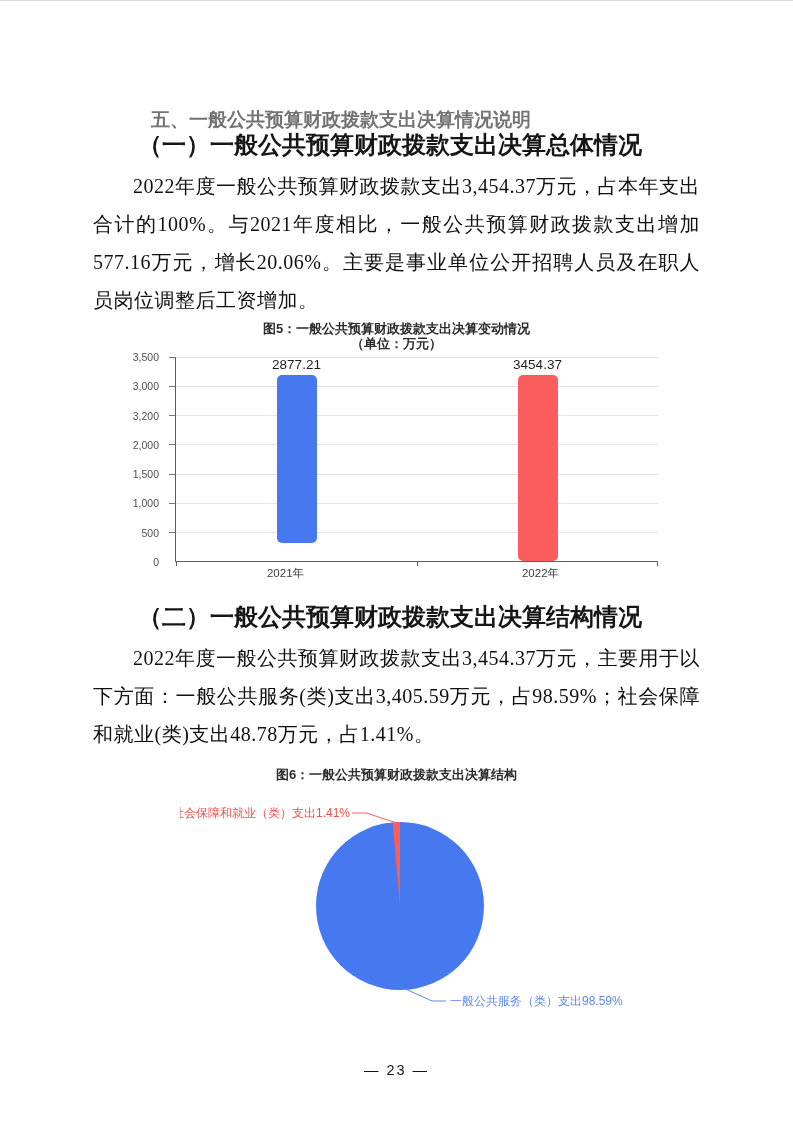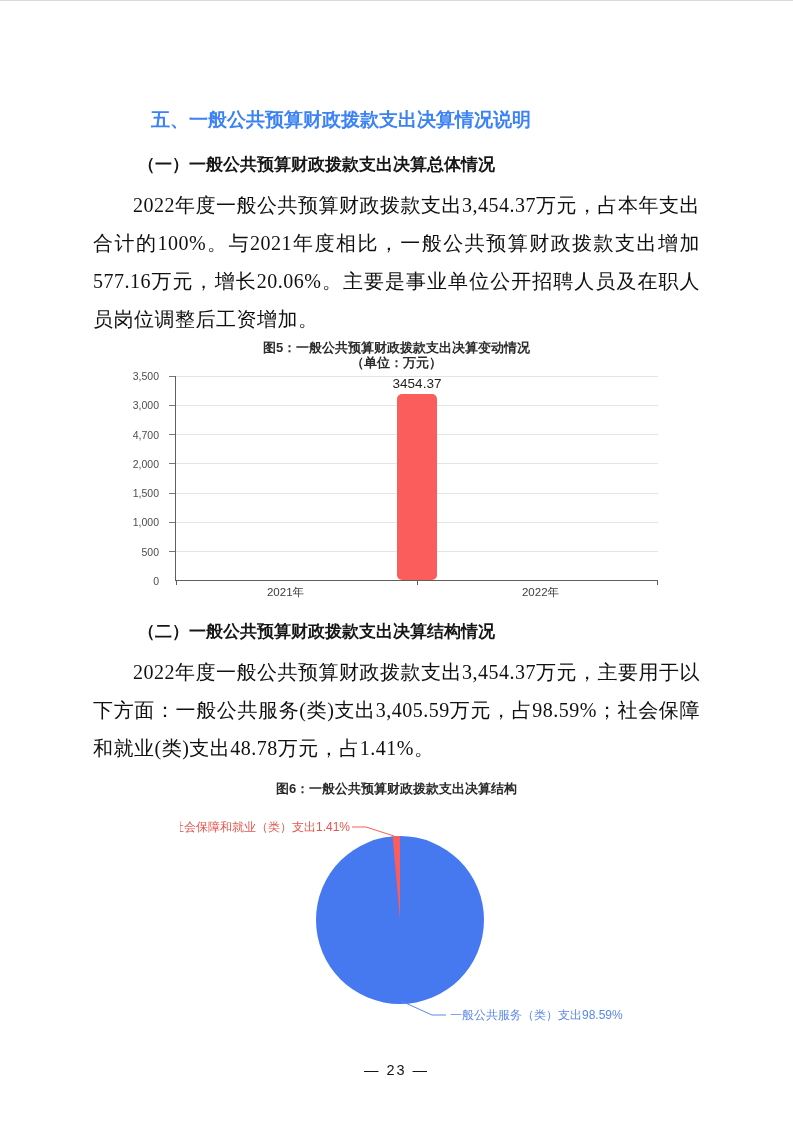--- a/index.html
+++ b/index.html
@@ -11,27 +11,26 @@
     background:#fff;
     border-top:1px solid #d9d9d9;
     font-family:"Liberation Serif","DejaVu Serif",serif;
     color:#111;
     overflow:hidden;
   }
   .content { padding:106px 93px 0 93px; }
 
   h1.doc-title {
     font-family:"Liberation Sans","DejaVu Sans",sans-serif;
-    font-size:19px; font-weight:bold; color:#3b82f6;
+    font-size:19px; font-weight:bold; color:#737373;
     padding-left:58px; line-height:26px;
   }
   h2.sub-title {
-    font-size:17px; font-weight:600; color:#161616;
+    font-size:24px; font-weight:600; color:#161616;
     padding-left:45px; line-height:25px;
-    margin-top:19px;
   }
   p.body-para {
     font-size:20px; line-height:38px;
     text-align:justify; text-indent:2em;
     margin-top:9px; color:#101010;
     letter-spacing:0.5px;
   }
 
   
   .fig-title {
@@ -104,40 +103,44 @@
 
     <figure class="fig5">
       <div class="fig-title">图5：一般公共预算财政拨款支出决算变动情况</div>
       <div class="fig-title">（单位：万元）</div>
 
       <div class="bar-chart-wrap">
         <div class="bar-chart">
           <div class="yaxis">
             <span class="ytick" style="top:0%">3,500</span>
             <span class="ytick" style="top:14.286%">3,000</span>
-            <span class="ytick" style="top:28.571%">4,700</span>
+            <span class="ytick" style="top:28.571%">3,200</span>
             <span class="ytick" style="top:42.857%">2,000</span>
             <span class="ytick" style="top:57.143%">1,500</span>
             <span class="ytick" style="top:71.429%">1,000</span>
             <span class="ytick" style="top:85.714%">500</span>
             <span class="ytick" style="top:100%">0</span>
           </div>
 
           <div class="plot">
             <div class="grid" style="top:0%"></div>
             <div class="grid" style="top:14.286%"></div>
             <div class="grid" style="top:28.571%"></div>
             <div class="grid" style="top:42.857%"></div>
             <div class="grid" style="top:57.143%"></div>
             <div class="grid" style="top:71.429%"></div>
             <div class="grid" style="top:85.714%"></div>
             <div class="xtick" style="left:0"></div>
             <div class="xtick" style="left:50%"></div>
             <div class="xtick" style="left:calc(100% - 1px)"></div>
 
+            <div class="col">
+              <div class="bar-value">2877.21</div>
+              <div class="bar" style="height: 82.206%; background: rgb(70, 120, 240);"></div>
+            </div>
             <div class="col">
               <div class="bar-value">3454.37</div>
               <div class="bar" style="height: 98.6963%; background: rgb(251, 92, 92);"></div>
             </div>
           </div>
         </div>
 
         <div class="xlabels">
           <span>2021年</span>
           <span>2022年</span>

